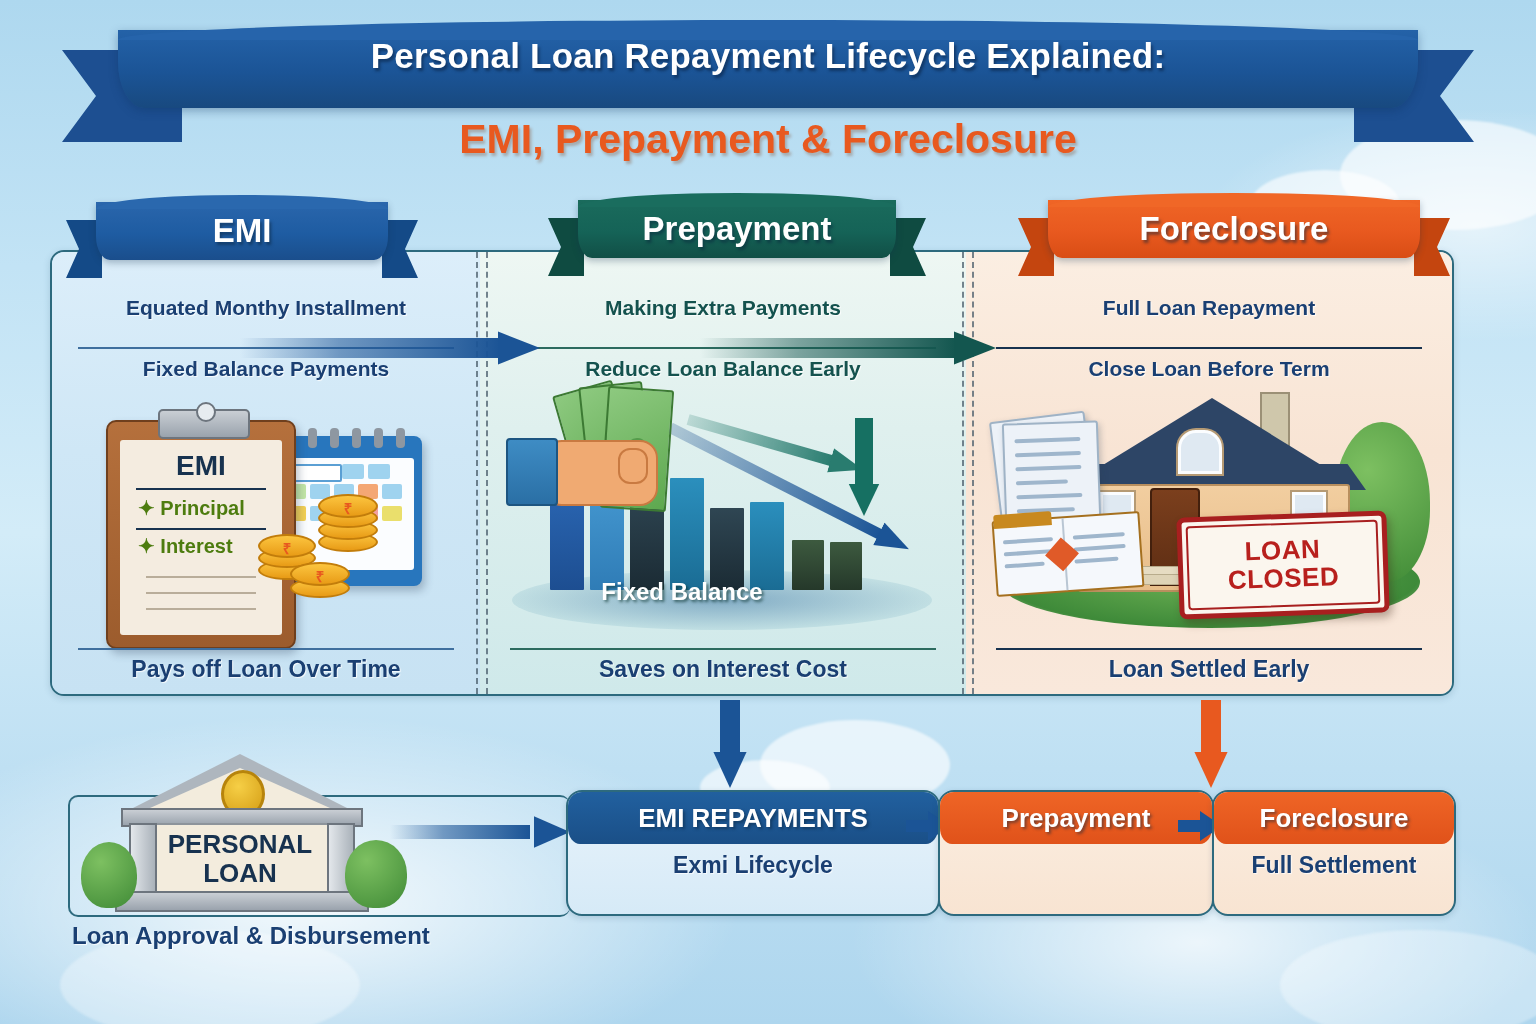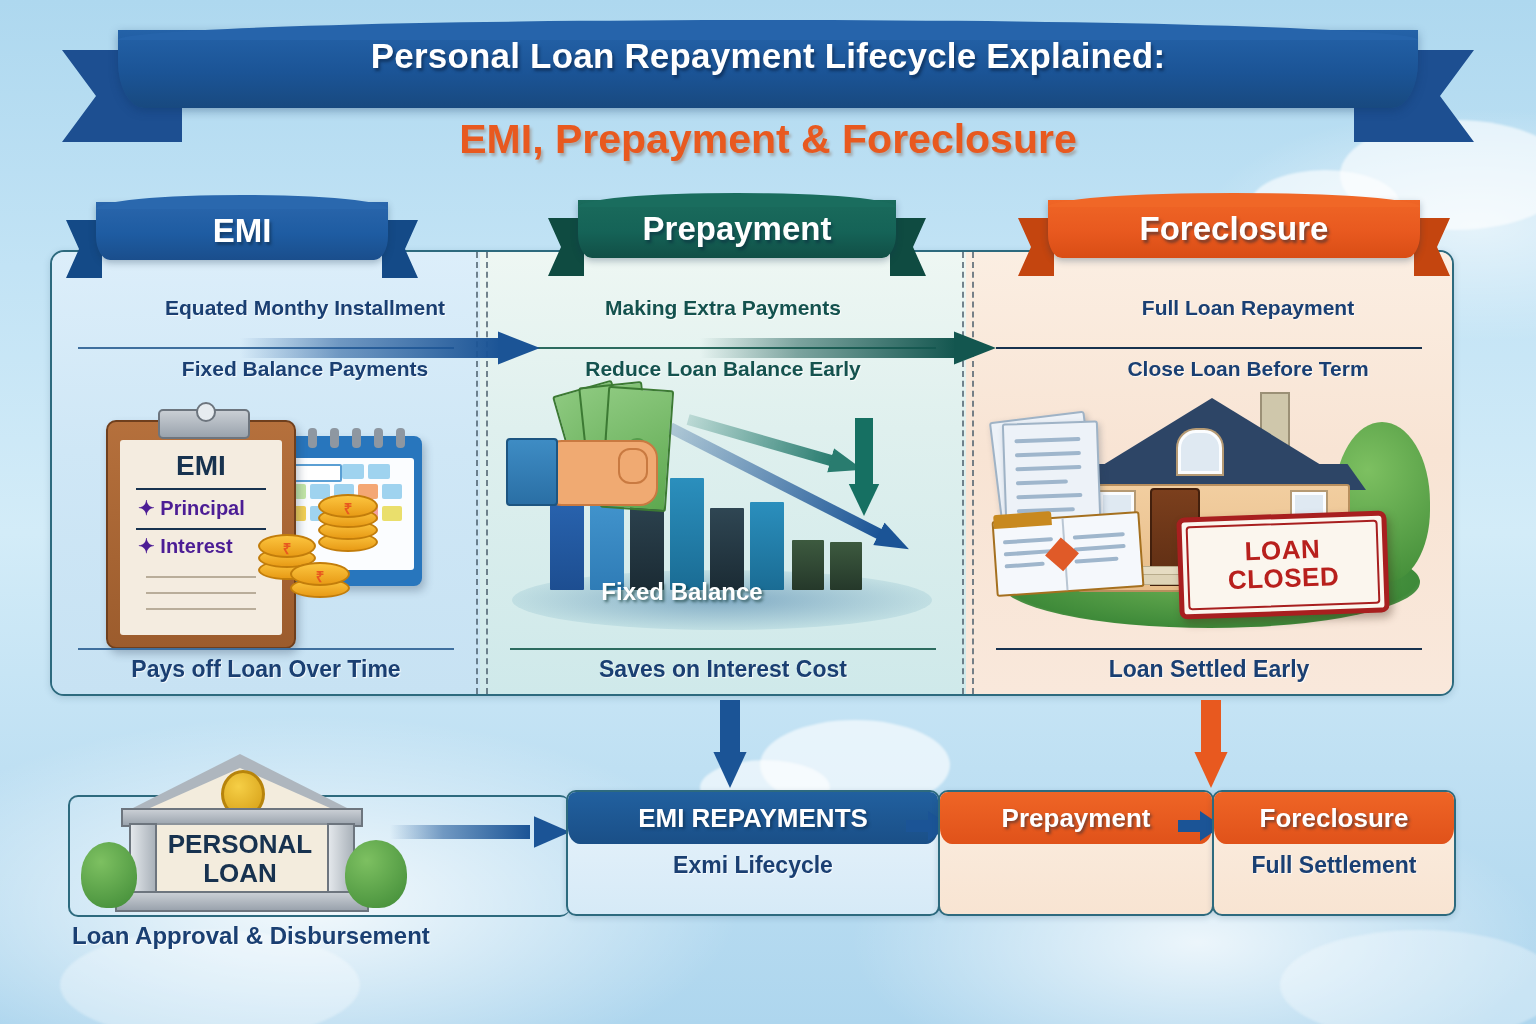--- a/index.html
+++ b/index.html
@@ -59,21 +59,21 @@
   .col.c3{left:914px;width:486px;background:linear-gradient(180deg,#fbeee2 0%,#f8e4d4 45%,#f9e8db 100%);}
   .vdiv{position:absolute;top:0;height:100%;border-left:2px dashed #4a5d6b;opacity:.75;}
   .vdiv.d1{left:424px;} .vdiv.d1b{left:434px;}
   .vdiv.d2{left:910px;} .vdiv.d2b{left:920px;}
 
   .bullet{
     position:absolute;left:0;right:0;text-align:center;
     font-size:21px;font-weight:bold;
     text-shadow:1px 1px 1px rgba(255,255,255,.85);
   }
-  .bullet.blue{color:#1a3f72;margin-left:39px;}
+  .bullet.blue{color:#1a3f72;}
   .bullet.green{color:#14524e;}
   .hr{position:absolute;height:2px;}
   .hr.blue{background:#3f6f9e;}
   .hr.green{background:#2c6b5f;}
   .hr.dark{background:#17324f;}
 
   .caption{
     position:absolute;left:0;right:0;text-align:center;
     font-size:23px;font-weight:bold;color:#1a3f72;
     text-shadow:1px 1px 1px rgba(255,255,255,.85);
@@ -129,21 +129,21 @@
   .clip-board{
     position:absolute;left:16px;top:18px;width:186px;height:225px;
     background:linear-gradient(180deg,#b5703c,#9c5c2d);border-radius:10px;
     box-shadow:3px 5px 9px rgba(40,60,85,.30);border:2px solid #6f3f1d;
   }
   .clip-paper{position:absolute;left:12px;top:18px;right:12px;bottom:12px;background:#f4ece0;border-radius:3px;}
   .clip-clamp{position:absolute;left:50px;top:-13px;width:88px;height:26px;background:linear-gradient(180deg,#c9ced4,#9aa3ad);border-radius:5px;border:2px solid #6d757e;}
   .clip-clamp:after{content:"";position:absolute;left:36px;top:-9px;width:16px;height:16px;border-radius:50%;background:#e7ecf0;border:2px solid #6d757e;}
   .cp-emi{position:absolute;left:0;right:0;top:10px;text-align:center;font-size:28px;font-weight:bold;color:#17324f;}
   .cp-rule{position:absolute;left:16px;right:16px;height:2px;background:#17324f;}
-  .cp-li{position:absolute;left:18px;font-size:20px;font-weight:bold;color:#4c1d95;}
+  .cp-li{position:absolute;left:18px;font-size:20px;font-weight:bold;color:#4d7c0f;}
   .cp-line{position:absolute;left:26px;right:26px;height:2px;background:#b9ad9a;}
   .calendar{
     position:absolute;left:182px;top:34px;width:150px;height:150px;
     background:#2876bd;border-radius:8px;box-shadow:3px 5px 9px rgba(40,60,85,.30);
   }
   .cal-paper{position:absolute;left:8px;top:22px;right:8px;bottom:16px;background:#fbfdff;border-radius:3px;}
   .cal-ring{position:absolute;top:-8px;width:9px;height:20px;background:#8e97a1;border-radius:4px;}
   .cal-cell{position:absolute;width:20px;height:15px;border-radius:2px;}
   .coin-stack{position:absolute;border-radius:50%;background:linear-gradient(180deg,#fcc53f,#e89b16);border:2px solid #c27d0b;}
   .coin-r{position:absolute;left:0;right:0;top:2px;text-align:center;font-size:15px;font-weight:bold;color:#e8591f;}
@@ -182,21 +182,21 @@
   .sign .t{font-size:26px;font-weight:bold;color:#b8201d;line-height:1.06;letter-spacing:.5px;}
 
   
   .bank{position:absolute;}
   .bank .ped{position:absolute;background:linear-gradient(180deg,#c9ced4,#9aa3ad);border:2px solid #6d757e;}
   .bank .col2{position:absolute;background:linear-gradient(90deg,#e3e7eb,#aab2ba);border:2px solid #6d757e;}
   .bank .face{position:absolute;background:#f3ecdd;border:2px solid #8d949b;}
   .bank .txt{position:absolute;left:0;right:0;text-align:center;font-size:26px;font-weight:bold;color:#17324f;line-height:1.12;}
   .bank .seal{position:absolute;width:38px;height:42px;border-radius:50%;background:radial-gradient(circle at 38% 32%,#f6cf46,#d39b13);border:3px solid #b7840c;}
 
-  .flowbox{position:absolute;border:2px solid #2d6a7e;border-radius:10px;overflow:hidden;box-shadow:0 2px 6px rgba(30,70,100,.18);}
+  .flowbox{position:absolute;border:2px solid #2d6a7e;border-radius:16px;overflow:hidden;box-shadow:0 2px 6px rgba(30,70,100,.18);}
   .flowbox .bar2{position:absolute;left:0;right:0;top:0;height:52px;display:flex;align-items:center;justify-content:center;border-radius:0 0 12px 12px/0 0 16px 16px;}
   .flowbox .bar2 .t{font-size:26px;font-weight:bold;color:#fff;text-shadow:2px 2px 3px rgba(10,35,60,.5);}
   .flowbox .sub{position:absolute;left:0;right:0;top:60px;text-align:center;font-size:23px;font-weight:bold;color:#1a3f72;text-shadow:1px 1px 1px rgba(255,255,255,.8);}
   .flowbox.b1{background:linear-gradient(180deg,#e8f3fb,#d6eaf7);}
   .flowbox.b1 .bar2{background:linear-gradient(180deg,#21609f,#1a4f87);}
   .flowbox.b2,.flowbox.b3{background:linear-gradient(180deg,#fbeee1,#f8e4d2);}
   .flowbox.b2 .bar2,.flowbox.b3 .bar2{background:linear-gradient(180deg,#ef6526,#e0521a);}
 
   .bank-caption{position:absolute;font-size:24px;font-weight:bold;color:#1a3f72;text-shadow:1px 1px 1px rgba(255,255,255,.85);}
   .bankframe{position:absolute;border:2px solid #2d6a7e;border-radius:10px;border-right:none;}

